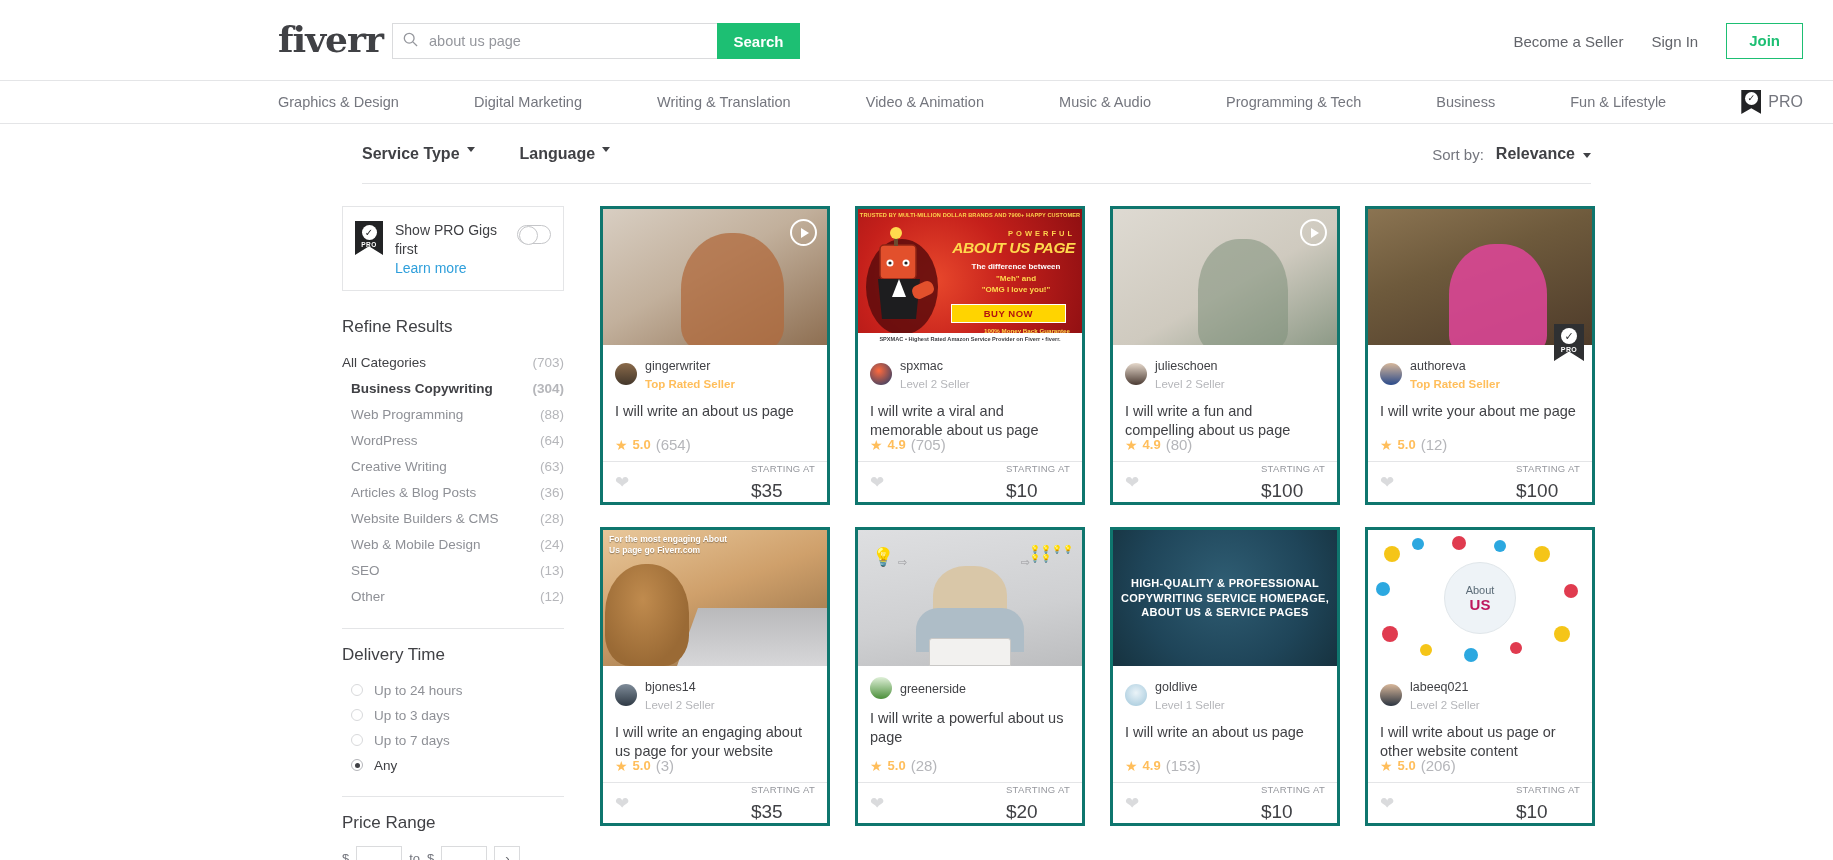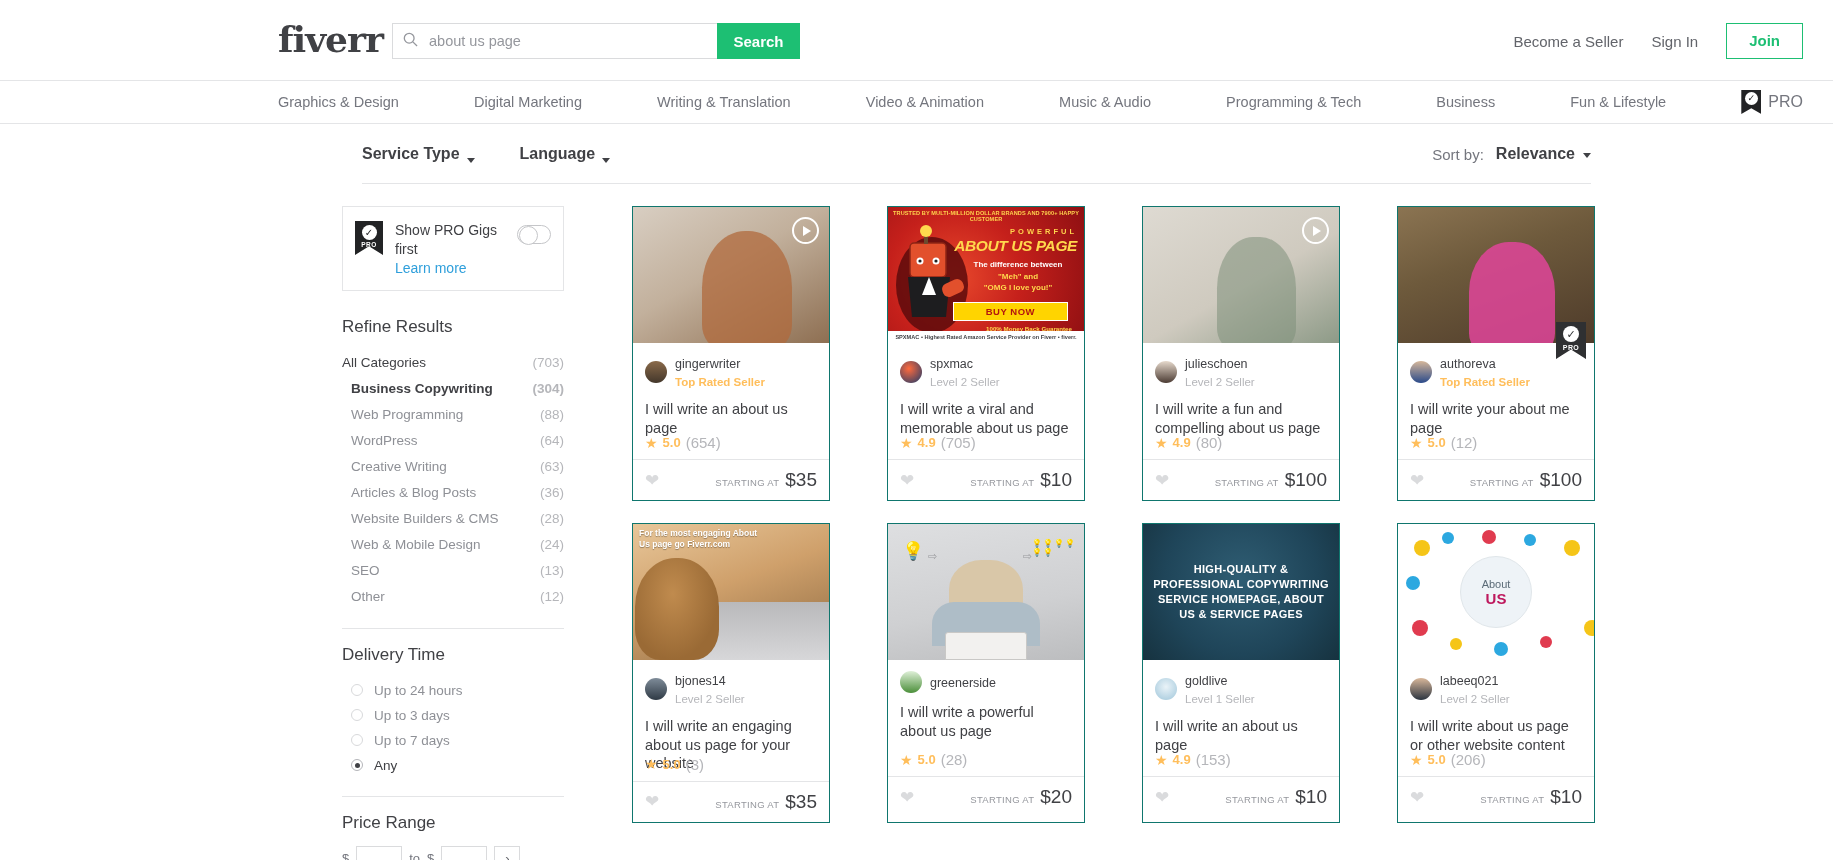--- a/index.html
+++ b/index.html
@@ -136,21 +136,21 @@
   
   .filterbar {
     position:relative;
     height:60px;
     margin:0 242px 0 362px;
     border-bottom:1px solid #e4e5e7;
     display:flex;
     align-items:center;
   }
   .filter-item {
-    display:flex; align-items:flex-end; gap:7px;
+    display:flex; align-items:flex-start; gap:7px;
     margin-right:45px;
     cursor:pointer;
     font-size:16px;
     font-weight:bold;
     color:#404145;
   }
   .chev {
     width:0;height:0;
     border-left:4.5px solid transparent;
     border-right:4.5px solid transparent;
@@ -238,24 +238,23 @@
   }
 
   
   .results { flex:1; padding-left:36px; }
   .grid {
     display:grid;
     grid-template-columns:repeat(4, 230px);
     gap:22px 25px;
   }
   .card {
-    border:1px solid #0f766e;
+    border:3px solid #0f766e;
     background:#fff;
     position:relative;
-    margin-left:32px;
   }
   .thumb {
     height:136px;
     position:relative;
     overflow:hidden;
     background:#d9d6d2;
   }
   .play {
     position:absolute; right:10px; top:10px;
     width:27px;height:27px;border-radius:50%;
@@ -302,21 +301,21 @@
   .rnum { color:#ffbe5b; font-size:13px; font-weight:bold; }
   .rcount { color:#b5b6ba; font-size:15px; }
 
   .cfoot {
     border-top:1px solid #e4e5e7;
     height:41px;
     display:flex; align-items:center; justify-content:space-between;
     padding:0 12px;
   }
   .heart { color:#dadbdd; font-size:17px; cursor:pointer; line-height:1; }
-  .priceblk { display:flex; align-items:baseline; gap:6px; }
+  .priceblk { display:flex; align-items:baseline; gap:6px;flex-direction:column; }
   .startlbl { font-size:9.5px; color:#95979d; letter-spacing:.3px; }
   .price { font-size:19px; color:#404145; font-weight:normal; }
   .th-p1 { background:linear-gradient(150deg,#d8cec2 0%,#c2b09c 45%,#8e6f52 100%); }
   .th-p1::after{content:"";position:absolute;left:35%;top:18%;width:46%;height:86%;border-radius:48% 48% 20% 20%;background:#b06a3c;opacity:.75;}
   .th-p3 { background:linear-gradient(150deg,#dedad2 0%,#cfcabf 55%,#8d9a87 100%); }
   .th-p3::after{content:"";position:absolute;left:38%;top:22%;width:40%;height:82%;border-radius:46% 46% 18% 18%;background:#7d8f7a;opacity:.55;}
   .th-p4 { background:linear-gradient(160deg,#8b7452 0%,#6e5a3c 40%,#4e3b2a 100%); }
   .th-p4::after{content:"";position:absolute;left:36%;top:26%;width:44%;height:80%;border-radius:46% 46% 16% 16%;background:#e0459a;opacity:.85;}
 
   .th-red {

